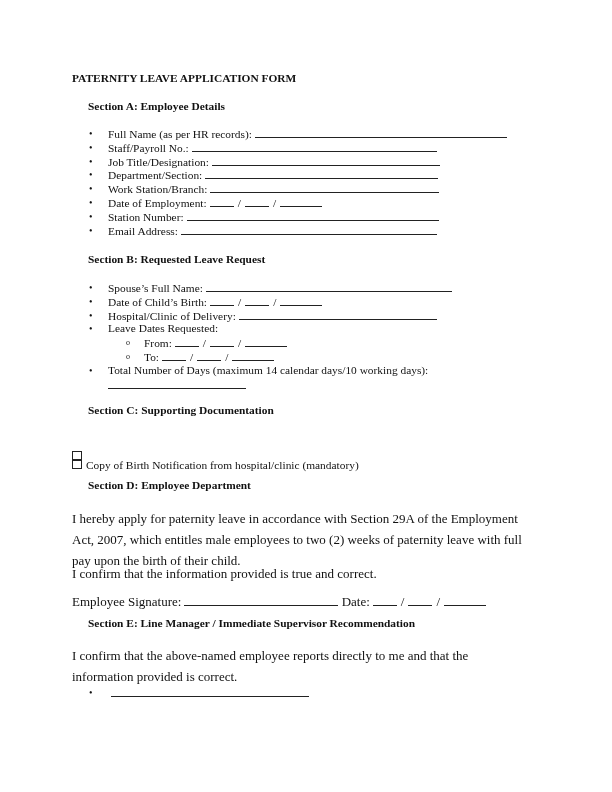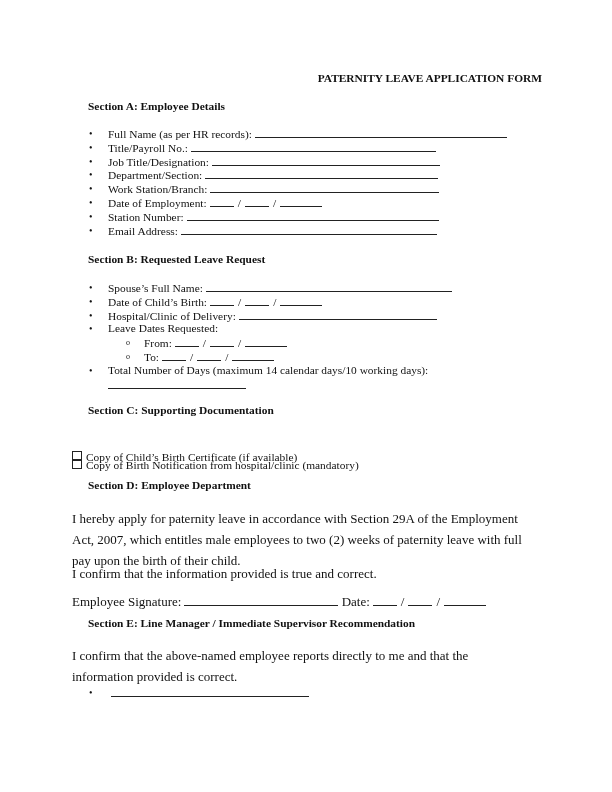--- a/index.html
+++ b/index.html
@@ -1,21 +1,21 @@
 <!DOCTYPE html>
 <html><head>
 <meta charset="utf-8">
 <style>
   html, body { margin: 0; padding: 0; background: #ffffff; }
   body {
     width: 612px; height: 792px; position: relative; overflow: hidden;
     font-family: "Liberation Serif", serif; color: #111; font-size: 11.4px;
   }
   .page { position: absolute; left: 72px; top: 0; width: 470px; }
-  .title { position: absolute; left: 0; width: 470px; top: 72px; text-align: right; font-weight: bold; font-size: 11.4px; }
+  .title { position: absolute; left: 0; width: 470px; top: 72px; text-align: left; font-weight: bold; font-size: 11.4px; }
   .h { position: absolute; left: 16px; font-weight: bold; font-size: 11.4px; white-space: nowrap; }
   .list { position: absolute; left: 0; margin: 0; padding: 0; list-style: none; }
   .li { position: relative; height: 13.8px; line-height: 13.8px; padding-left: 36px; white-space: nowrap; }
   .li .bullet { position: absolute; left: 17px; top: 0; font-size: 10px; }
   .li.sub { padding-left: 72px; }
   .li.sub .bullet { left: 54px; font-size: 8px; }
   .blank { display: inline-block; border-bottom: 1px solid #222; height: 10px; vertical-align: baseline; margin-left: 3px; }
   .slash { margin: 0 4px; }
   .para { position: absolute; left: 0; width: 470px; line-height: 21px; font-size: 13px; }
   .check { position: absolute; left: 0; white-space: nowrap; line-height: 14px; }
@@ -24,21 +24,21 @@
 </head>
 <body>
 
 <div class="page">
 
   <div class="title">PATERNITY LEAVE APPLICATION FORM</div>
 
   <div class="h" style="top:100px">Section A: Employee Details</div>
   <ul class="list" style="top:127px">
     <li class="li"><span class="bullet">•</span><span>Full Name (as per HR records):</span><span class="blank" style="width:252px"></span></li>
-    <li class="li"><span class="bullet">•</span><span>Title/Payroll No.:</span><span class="blank" style="width:245px"></span></li>
+    <li class="li"><span class="bullet">•</span><span>Staff/Payroll No.:</span><span class="blank" style="width:245px"></span></li>
     <li class="li"><span class="bullet">•</span><span>Job Title/Designation:</span><span class="blank" style="width:228px"></span></li>
     <li class="li"><span class="bullet">•</span><span>Department/Section:</span><span class="blank" style="width:233px"></span></li>
     <li class="li"><span class="bullet">•</span><span>Work Station/Branch:</span><span class="blank" style="width:229px"></span></li>
     <li class="li"><span class="bullet">•</span><span>Date of Employment:</span><span class="blank" style="width:24px"></span><span class="slash">/</span><span class="blank" style="width:24px;margin-left:0"></span><span class="slash">/</span><span class="blank" style="width:42px;margin-left:0"></span></li>
     <li class="li"><span class="bullet">•</span><span>Station Number:</span><span class="blank" style="width:252px"></span></li>
     <li class="li"><span class="bullet">•</span><span>Email Address:</span><span class="blank" style="width:256px"></span></li>
   </ul>
 
   <div class="h" style="top:253px">Section B: Requested Leave Request</div>
   <ul class="list" style="top:281px">
@@ -47,21 +47,21 @@
     <li class="li"><span class="bullet">•</span><span>Hospital/Clinic of Delivery:</span><span class="blank" style="width:198px"></span></li>
     <li class="li"><span class="bullet">•</span><span>Leave Dates Requested:</span></li>
     <li class="li sub"><span class="bullet">o</span><span>From:</span><span class="blank" style="width:24px"></span><span class="slash">/</span><span class="blank" style="width:24px;margin-left:0"></span><span class="slash">/</span><span class="blank" style="width:42px;margin-left:0"></span></li>
     <li class="li sub"><span class="bullet">o</span><span>To:</span><span class="blank" style="width:24px"></span><span class="slash">/</span><span class="blank" style="width:24px;margin-left:0"></span><span class="slash">/</span><span class="blank" style="width:42px;margin-left:0"></span></li>
     <li class="li"><span class="bullet">•</span><span>Total Number of Days (maximum 14 calendar days/10 working days):</span></li>
     <li class="li" style="height:16px"><span class="blank" style="width:138px;margin-left:0"></span></li>
   </ul>
 
   <div class="h" style="top:404px">Section C: Supporting Documentation</div>
   <div class="check" style="top:458px"><span class="box"></span><span>Copy of Birth Notification from hospital/clinic (mandatory)</span></div>
-  <div class="check" style="top:450px"><span class="box"></span><span>Copy of Child’s Birth Certificate (if available)</span></div>
+  <div class="check" style="top:450px"><span class="box"></span></div>
 
   <div class="h" style="top:479px">Section D: Employee Department</div>
   <div class="para" style="top:508px">I hereby apply for paternity leave in accordance with Section 29A of the Employment Act, 2007, which entitles male employees to two (2) weeks of paternity leave with full pay upon the birth of their child.</div>
   <div class="para" style="top:563px">I confirm that the information provided is true and correct.</div>
   <div class="para" style="top:591px; white-space:nowrap">
     <span>Employee Signature:</span><span class="blank" style="width:154px"></span>
     <span>Date:</span><span class="blank" style="width:24px"></span><span class="slash">/</span><span class="blank" style="width:24px;margin-left:0"></span><span class="slash">/</span><span class="blank" style="width:42px;margin-left:0"></span>
   </div>
 
   <div class="h" style="top:617px">Section E: Line Manager / Immediate Supervisor Recommendation</div>

